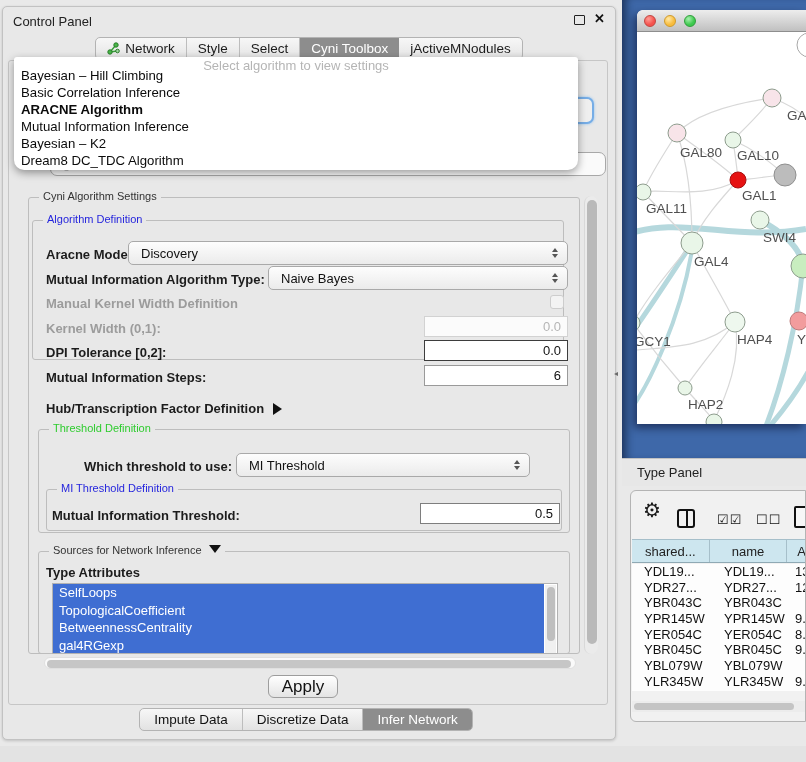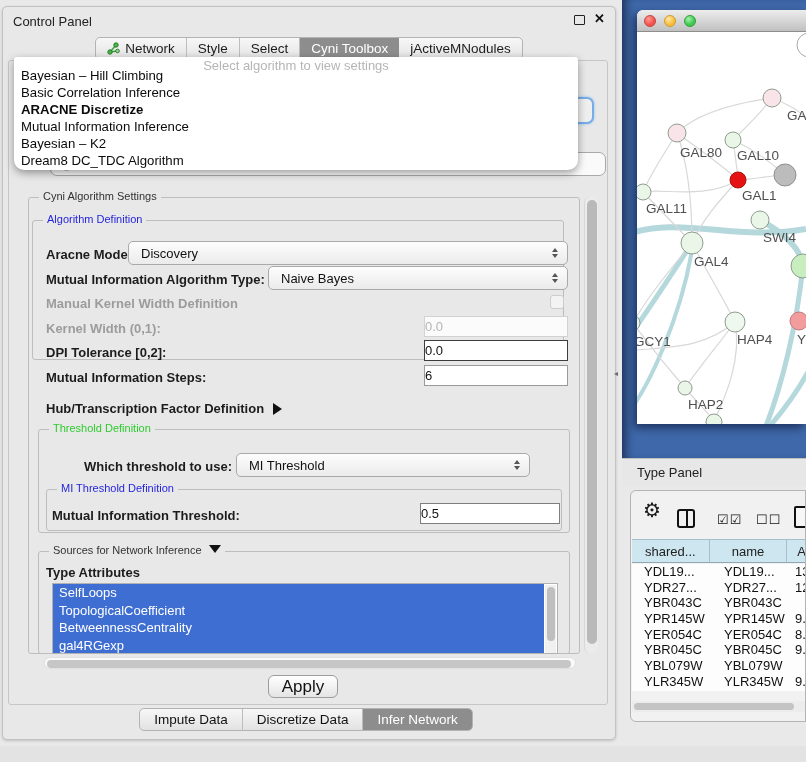--- a/index.html
+++ b/index.html
@@ -39,21 +39,21 @@
   .grp-title { position:absolute; top:-8px; left:10px; background:#e8e8e8; padding:0 4px; font-size:11px; white-space:nowrap; }
   .t-black { color:#333; } .t-blue { color:#2525dd; } .t-green { color:#2ecc2e; }
 
   .combo { background:linear-gradient(#fdfdfd,#ebebeb); border:1px solid #a9a9a9; border-radius:5px; height:24px; display:flex; align-items:center; }
   .combo-text { flex:1; padding-left:12px; font-size:13px; color:#111; }
   .spin { width:16px; display:flex; flex-direction:column; align-items:center; gap:2px; margin-right:4px; }
   .spin i { display:block; width:0; height:0; border-left:3.5px solid transparent; border-right:3.5px solid transparent; }
   .spin .up { border-bottom:4px solid #555; }
   .spin .dn { border-top:4px solid #555; }
 
-  .tfield { border:1px solid #9a9a9a; background:#fff; font-size:13px; padding:2px 6px 0 0; height:21px; color:#111; }
+  .tfield { border:1px solid #9a9a9a; background:#fff; font-size:13px; text-align:right; padding:2px 6px 0 0; height:21px; color:#111; }
   .tfield.dis { background:#fbfbfb; border-color:#d2d2d2; color:#b5b5b5; }
   .tfield.dark { border-color:#3d3d3d; }
 
   .chk { width:14px; height:14px; border:1px solid #cdcdcd; border-radius:3px; background:#f3f3f3; }
 
   .arrow-r { display:inline-block; width:0; height:0; border-top:6px solid transparent; border-bottom:6px solid transparent; border-left:9px solid #111; margin-left:9px; vertical-align:-2px; }
   .arrow-d { display:inline-block; width:0; height:0; border-left:6px solid transparent; border-right:6px solid transparent; border-top:8px solid #111; margin-left:7px; vertical-align:1px; }
 
   .attr-list { background:#fff; border:1px solid #b2b2b2; overflow:hidden; }
   .attr-item { height:17.5px; line-height:17.5px; background:#3f6ed2; color:#fff; font-size:13px; padding-left:6px; width:calc(100% - 13px); }
@@ -145,21 +145,21 @@
 <div class="abs outer-box"></div>
 
 <div class="abs ghost-combo">gal-filtered.sif default node</div>
 <div class="abs focus-frag"></div>
 
 <div class="abs popup">
   <div class="abs popup-prompt">Select algorithm to view settings</div>
   <div class="abs popup-items">
     <div class="popup-item">Bayesian – Hill Climbing</div>
     <div class="popup-item">Basic Correlation Inference</div>
-    <div class="popup-item sel">ARACNE Discretize</div>
+    <div class="popup-item sel">ARACNE Algorithm</div>
     <div class="popup-item">Mutual Information Inference</div>
     <div class="popup-item">Bayesian – K2</div>
     <div class="popup-item">Dream8 DC_TDC Algorithm</div>
   </div>
 </div>
 
 <div class="abs grp" style="left:28px; top:197px; width:552px; height:457px;">
   <span class="grp-title t-black">Cyni Algorithm Settings</span>
 </div>
 

